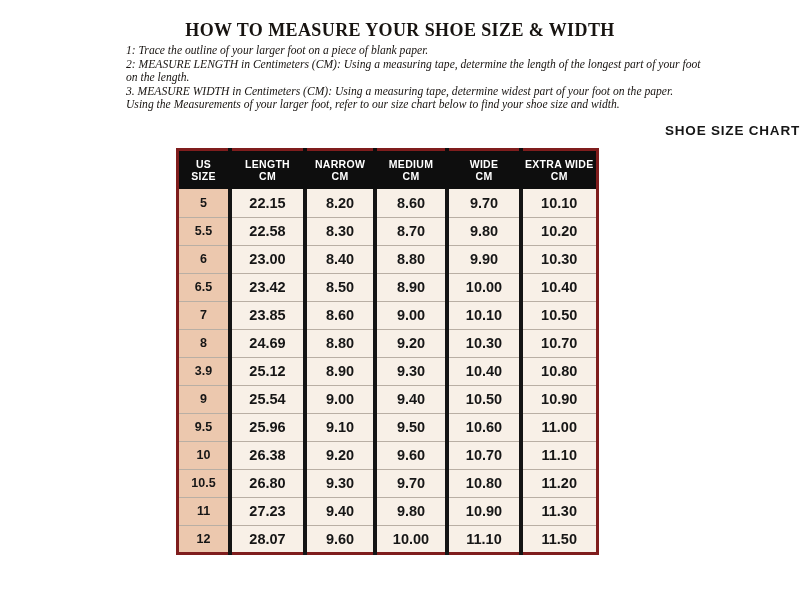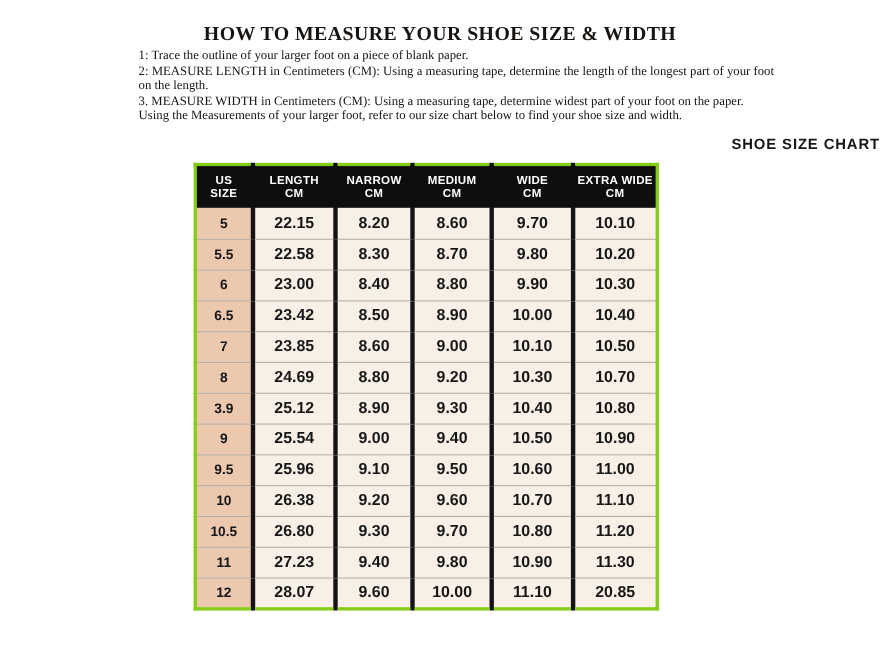--- a/index.html
+++ b/index.html
@@ -35,41 +35,42 @@
     top: 44px;
     left: 126px;
     width: 560px;
     font-family: "Liberation Serif", serif;
     font-size: 11.6px;
     line-height: 13.6px;
     color: #171310;
   }
   .instr-line {
     white-space: nowrap;
+    font-style: italic;
   }
   .chart-title {
     position: absolute;
     top: 123px;
     left: 0;
     width: 800px;
     margin: 0;
     text-align: right;
     font-family: "Liberation Sans", sans-serif;
     font-weight: bold;
     font-size: 13.5px;
     letter-spacing: 0.8px;
     color: #161616;
   }
   table.size-chart {
     position: absolute;
     top: 148px;
     left: 176px;
     border-collapse: collapse;
     table-layout: fixed;
-    border: 3px solid #84cc16;
+    border: 3px solid #7f1d1d;
     font-family: "Liberation Sans", sans-serif;
   }
   table.size-chart th, table.size-chart td {
     padding: 0;
     text-align: center;
     vertical-align: middle;
     border-left: 4px solid #141414;
   }
   table.size-chart th:first-child,
   table.size-chart td:first-child { border-left: none; }
@@ -258,18 +259,18 @@
           <td class="value-cell">9.80</td>
           <td class="value-cell">10.90</td>
           <td class="value-cell">11.30</td>
         </tr>
         <tr>
           <th class="size-cell">12</th>
           <td class="value-cell">28.07</td>
           <td class="value-cell">9.60</td>
           <td class="value-cell">10.00</td>
           <td class="value-cell">11.10</td>
-          <td class="value-cell">20.85</td>
+          <td class="value-cell">11.50</td>
         </tr>
       </tbody>
   </table>
 
 </div>
 
 </body></html>

